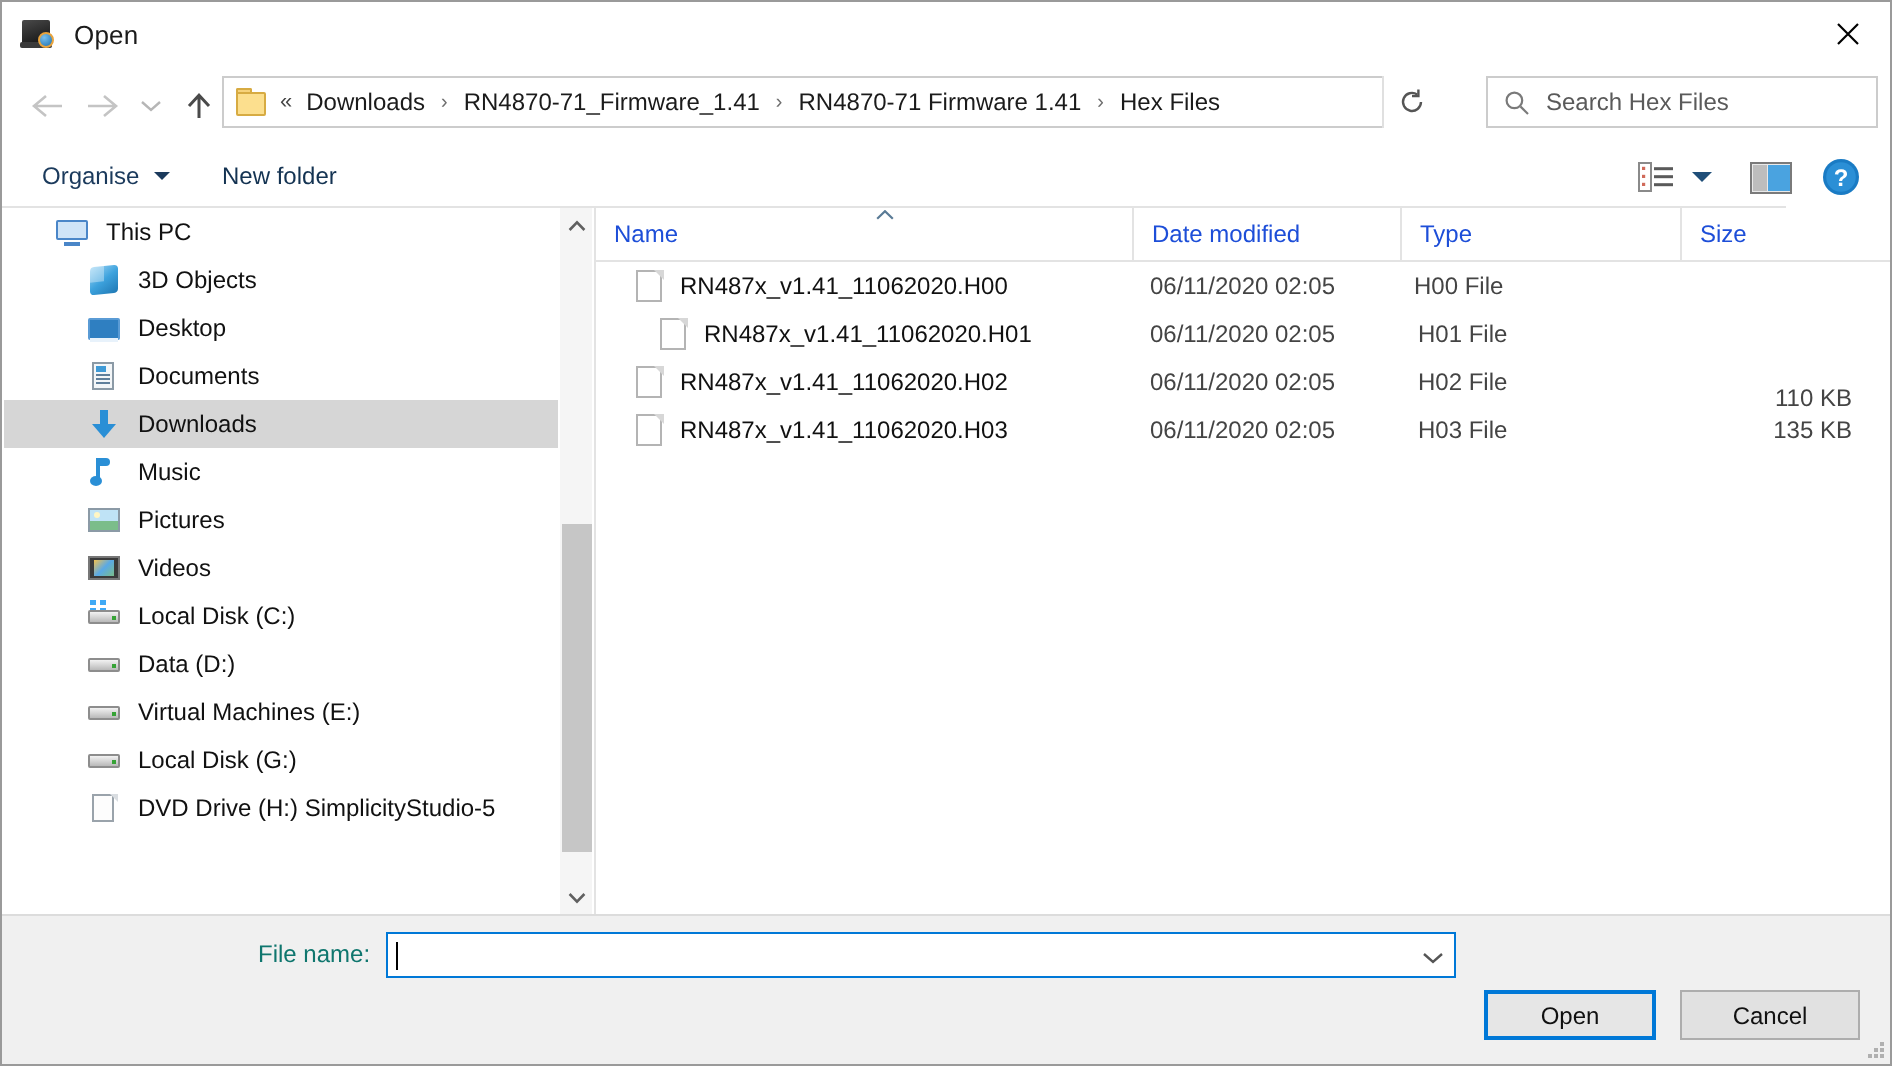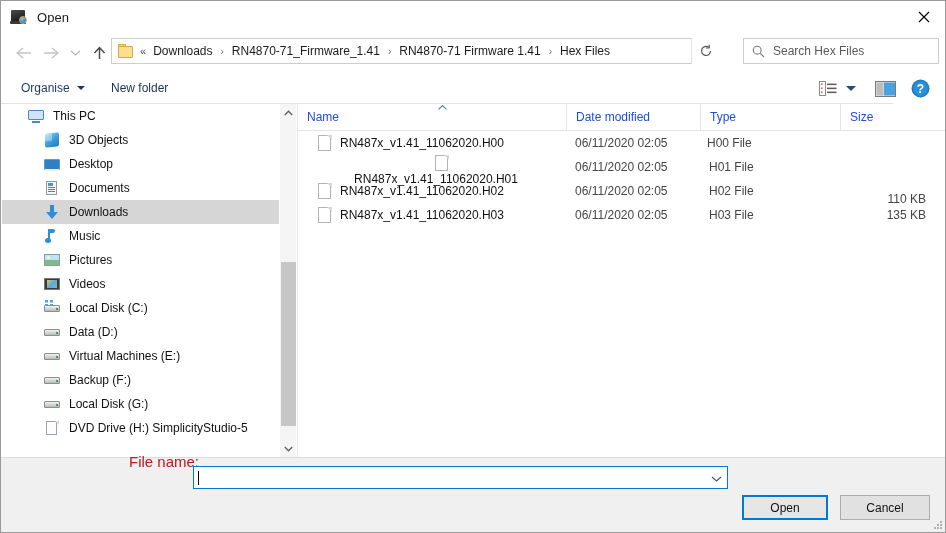--- a/index.html
+++ b/index.html
@@ -511,23 +511,23 @@
   
   .footer {
     position: absolute;
     left: 0; top: 456px;
     width: 946px; height: 76px;
     background: #f0f0f0;
     border-top: 1px solid #dcdcdc;
   }
   .fn-label {
     position: absolute;
-    left: 128px; top: 452px;
-    font-size: 15px;
-    color: #b91c1c;
+    left: 128px; top: 469px;
+    font-size: 12px;
+    color: #0f766e;
   }
   .fn-input {
     position: absolute;
     left: 192px; top: 465px;
     width: 535px; height: 23px;
     box-sizing: border-box;
     border: 1px solid #0078d7;
     background: #ffffff;
     display: flex;
     align-items: center;
@@ -792,27 +792,20 @@
             <span class="led"></span>
           </span>
           <span class="side-label">Data (D:)</span>
         </div>
         <div class="side-item level1">
           <span class="side-ico ico-drive">
             <span class="body"></span>
             <span class="led"></span>
           </span>
           <span class="side-label">Virtual Machines (E:)</span>
-        </div>
-        <div class="side-item level1">
-          <span class="side-ico ico-drive">
-            <span class="body"></span>
-            <span class="led"></span>
-          </span>
-          <span class="side-label">Backup (F:)</span>
         </div>
         <div class="side-item level1">
           <span class="side-ico ico-drive">
             <span class="body"></span>
             <span class="led"></span>
           </span>
           <span class="side-label">Local Disk (G:)</span>
         </div>
         <div class="side-item level1">
           <span class="side-ico ico-dvd">
@@ -856,21 +849,21 @@
             <span class="file-ico">
               <span class="page"></span>
               <span class="corner"></span>
             </span>
             <span>RN487x_v1.41_11062020.H00</span>
           </span>
           <span class="cell date" style="left: 268px; width: 134px; padding-left: 9px; box-sizing: border-box;">06/11/2020 02:05</span>
           <span class="cell type" style="left: 400px; width: 140px; padding-left: 9px; box-sizing: border-box;">H00 File</span>
         </div>
         <div class="row">
-          <span class="cell name" style="left: 4px; width: 268px; flex-direction: column;">
+          <span class="cell name" style="left: 12px; width: 268px;">
             <span class="file-ico">
               <span class="page"></span>
               <span class="corner"></span>
             </span>
             <span>RN487x_v1.41_11062020.H01</span>
           </span>
           <span class="cell date" style="left: 268px; width: 134px; padding-left: 9px; box-sizing: border-box;">06/11/2020 02:05</span>
           <span class="cell type" style="left: 402px; width: 140px; padding-left: 9px; box-sizing: border-box;">H01 File</span>
         </div>
         <div class="row">

